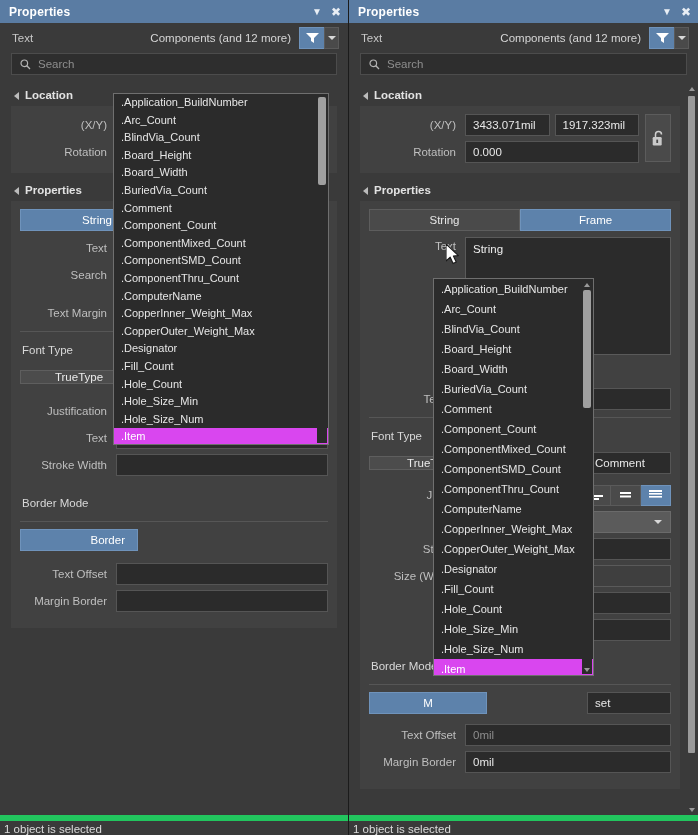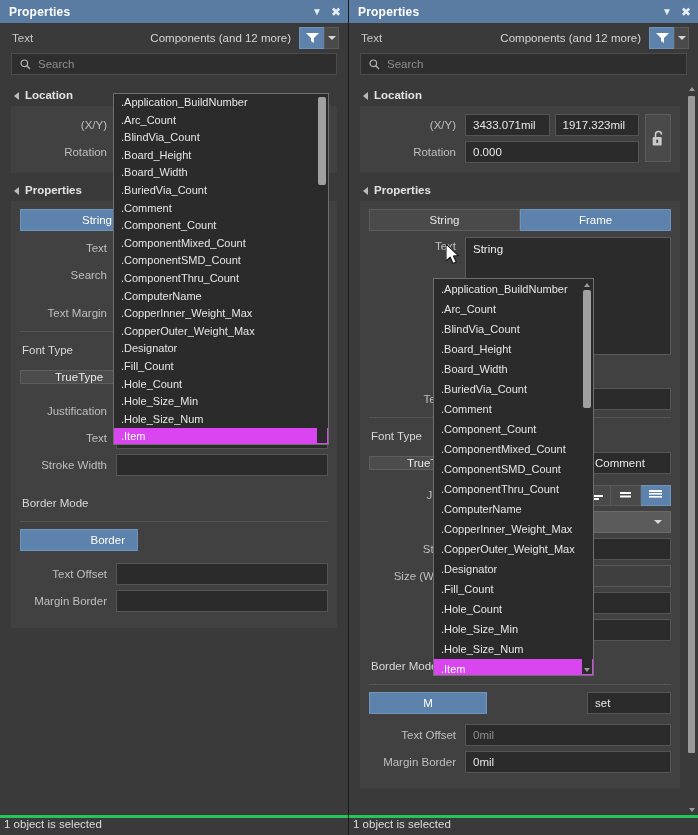--- a/index.html
+++ b/index.html
@@ -329,24 +329,24 @@
     font-weight: bold;
   }
 
   
   .statusbar {
     height: 20px;
     background: #3a3a3a;
     color: #dcdcdc;
     font-size: 11.5px;
     display: flex;
-    align-items: flex-start;
+    align-items: flex-end;
     padding-left: 4px;
     flex: none;
-    border-top: 3px solid #22c55e;
+    border-top: 6px solid #22c55e;
   }
 
   
   .vscroll {
     position: absolute;
     right: 2px;
     width: 9px;
     background: #3a3a3a;
   }
   .vscroll .thumb {

